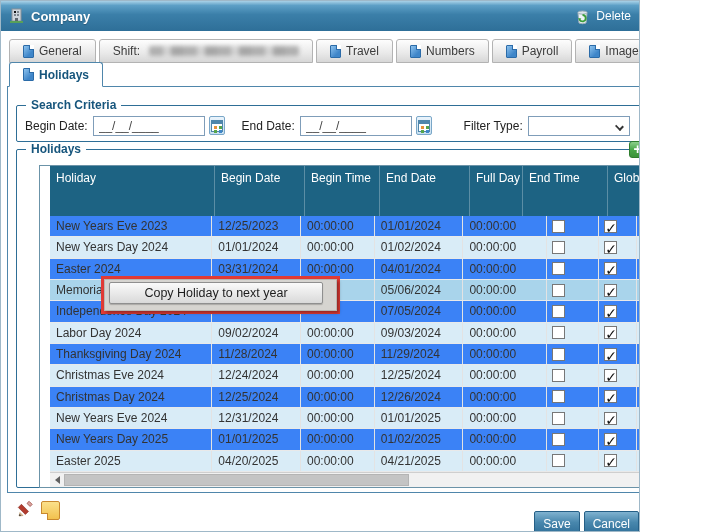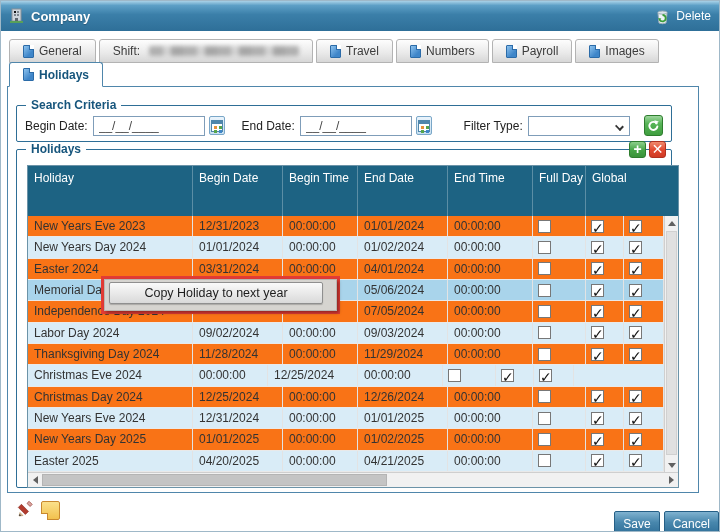--- a/index.html
+++ b/index.html
@@ -1,21 +1,21 @@
 <!DOCTYPE html>
 <html style="--titlebar: #3b7fa9; --header-bg: #1d6383; --row-alt: #d9ecf7; --row-selected: #a9d4eb; --annotation-red: #e23b35; --accent-border: #2e6e96; --green-button: #46a546; --red-button: #e1472f;"><head>
 <meta charset="utf-8">
 <style>
   :root{
     --titlebar:#3b7fa9; --header-bg:#1d6383; --row-alt:#d9ecf7; --row-selected:#a9d4eb;
     --annotation-red:#e23b35; --accent-border:#2e6e96; --green-button:#46a546; --red-button:#e1472f;
   }
   *{box-sizing:border-box; margin:0; padding:0;}
   body{font-family:"Liberation Sans","DejaVu Sans",sans-serif; font-size:12px; background:#fff;}
-  #window{position:relative; width:720px; height:532px; border:1px solid #9fb8c8; background:#fff; overflow:hidden;}
+  #window{position:relative; width:640px; height:532px; border:1px solid #9fb8c8; background:#fff; overflow:hidden;}
 
   
   .titlebar{position:absolute; left:0; top:0; width:100%; height:30px;
     background:linear-gradient(180deg,#a9d2e8 0%,#5d9fc6 15%,#3b7fa9 45%,#2e6f98 100%);
     display:flex; align-items:center; padding:0 8px; color:#fff;}
   .titlebar .title{font-weight:bold; font-size:13px; margin-left:7px; text-shadow:0 1px 1px rgba(0,0,0,.25);}
   .delete-btn{margin-left:auto; display:flex; align-items:center; gap:5px; color:#fff; cursor:pointer;}
   .bin-icon{width:17px; height:17px; display:inline-block;}
 
   
@@ -61,27 +61,27 @@
   .refresh-btn{width:23px; height:21px; margin-left:14px; border:1px solid #2e7d2e; border-radius:3px;
     background:linear-gradient(180deg,#9ed69e,#57b457 40%,#3f9e3f); display:flex; align-items:center; justify-content:center; cursor:pointer;}
 
   
   .mini-btn{position:absolute; top:-9px; width:17px; height:17px; border-radius:3px; color:#fff;
     font-weight:bold; font-size:14px; line-height:15px; text-align:center; cursor:pointer; z-index:4;}
   .add-btn{right:25px; background:linear-gradient(180deg,#8ccf8c,#46a546 55%,#3a923a); border:1px solid #2e7d2e;}
   .del-btn{right:5px; background:linear-gradient(180deg,#f08a6d,#e1472f 55%,#cf3a24); border:1px solid #b03020;}
 
   
-  .table{position:absolute; left:10px; top:15px; width:652px; border:1px solid #6b93a8; background:#fff;}
+  .table{position:absolute; left:22px; top:15px; width:652px; border:1px solid #6b93a8; background:#fff;padding-left:10px;}
   .thead{display:flex; height:50px; background:var(--header-bg); color:#fff;}
   .hcell{padding:5px 0 0 6px; border-right:1px solid rgba(255,255,255,.28); font-size:12px; overflow:hidden; white-space:nowrap;}
   .hcell:last-child{flex:1; border-right:none;}
   .tbody{display:flex; height:256px;}
   .rows{width:636px; overflow:hidden;}
-  .trow{display:flex; height:21.33px; background:#f97316; border-bottom:1px solid #e9e9e9; cursor:default;}
+  .trow{display:flex; height:21.33px; background:#3b82f6; border-bottom:1px solid #e9e9e9; cursor:default;}
   .trow.alt{background:var(--row-alt);}
   .trow.sel{background:var(--row-selected);}
   .tcell{padding:0 0 0 6px; line-height:20px; color:#333; border-right:1px solid #e3e3e3;
     overflow:hidden; white-space:nowrap; font-size:12px;}
   .cbcell{display:flex; align-items:center; padding-left:5px;}
   .cb{width:13px; height:13px; border:1px solid #777; background:#fff; position:relative; display:inline-block;}
   .cb.on::after{content:"\2713"; position:absolute; left:0; top:-3px; font-size:14px; font-weight:bold; color:#101010;}
 
   
   .vscroll{width:14px; background:#f1f1f1; border-left:1px solid #cfcfcf; position:relative;}
@@ -211,29 +211,29 @@
       <span class="legend">Holidays</span>
       <span class="mini-btn add-btn">+</span>
       <span class="mini-btn del-btn">✕</span>
 
       <div class="table">
         <div class="thead">
             <div class="hcell" style="width: 165px;">Holiday</div>
             <div class="hcell" style="width: 90px;">Begin Date</div>
             <div class="hcell" style="width: 75px;">Begin Time</div>
             <div class="hcell" style="width: 90px;">End Date</div>
+            <div class="hcell" style="width: 53px;">Full Day</div>
             <div class="hcell" style="width: 85px;">End Time</div>
-            <div class="hcell" style="width: 53px;">Full Day</div>
             <div class="hcell" style="width: 40px;">Global</div>
           </div>
         <div class="tbody">
           <div class="rows">
               <div class="trow">
                 <div class="tcell" style="width: 165px;">New Years Eve 2023</div>
-                <div class="tcell" style="width: 90px;">12/31/2023</div>
+                <div class="tcell" style="width: 90px;">12/25/2023</div>
                 <div class="tcell" style="width: 75px;">00:00:00</div>
                 <div class="tcell" style="width: 90px;">01/01/2024</div>
                 <div class="tcell" style="width: 85px;">00:00:00</div>
                 <div class="tcell cbcell" style="width: 53px;">
                   <span class="cb"></span>
                 </div>
                 <div class="tcell cbcell" style="width: 38px;">
                   <span class="cb on"></span>
                 </div>
                 <div class="tcell cbcell" style="width: 40px;">
@@ -331,20 +331,21 @@
                 </div>
                 <div class="tcell cbcell" style="width: 38px;">
                   <span class="cb on"></span>
                 </div>
                 <div class="tcell cbcell" style="width: 40px;">
                   <span class="cb on"></span>
                 </div>
               </div>
               <div class="trow alt">
                 <div class="tcell" style="width: 165px;">Christmas Eve 2024</div>
+                <div class="tcell" style="width: 90px;">12/24/2024</div>
                 <div class="tcell" style="width: 75px;">00:00:00</div>
                 <div class="tcell" style="width: 90px;">12/25/2024</div>
                 <div class="tcell" style="width: 85px;">00:00:00</div>
                 <div class="tcell cbcell" style="width: 53px;">
                   <span class="cb"></span>
                 </div>
                 <div class="tcell cbcell" style="width: 38px;">
                   <span class="cb on"></span>
                 </div>
                 <div class="tcell cbcell" style="width: 40px;">

